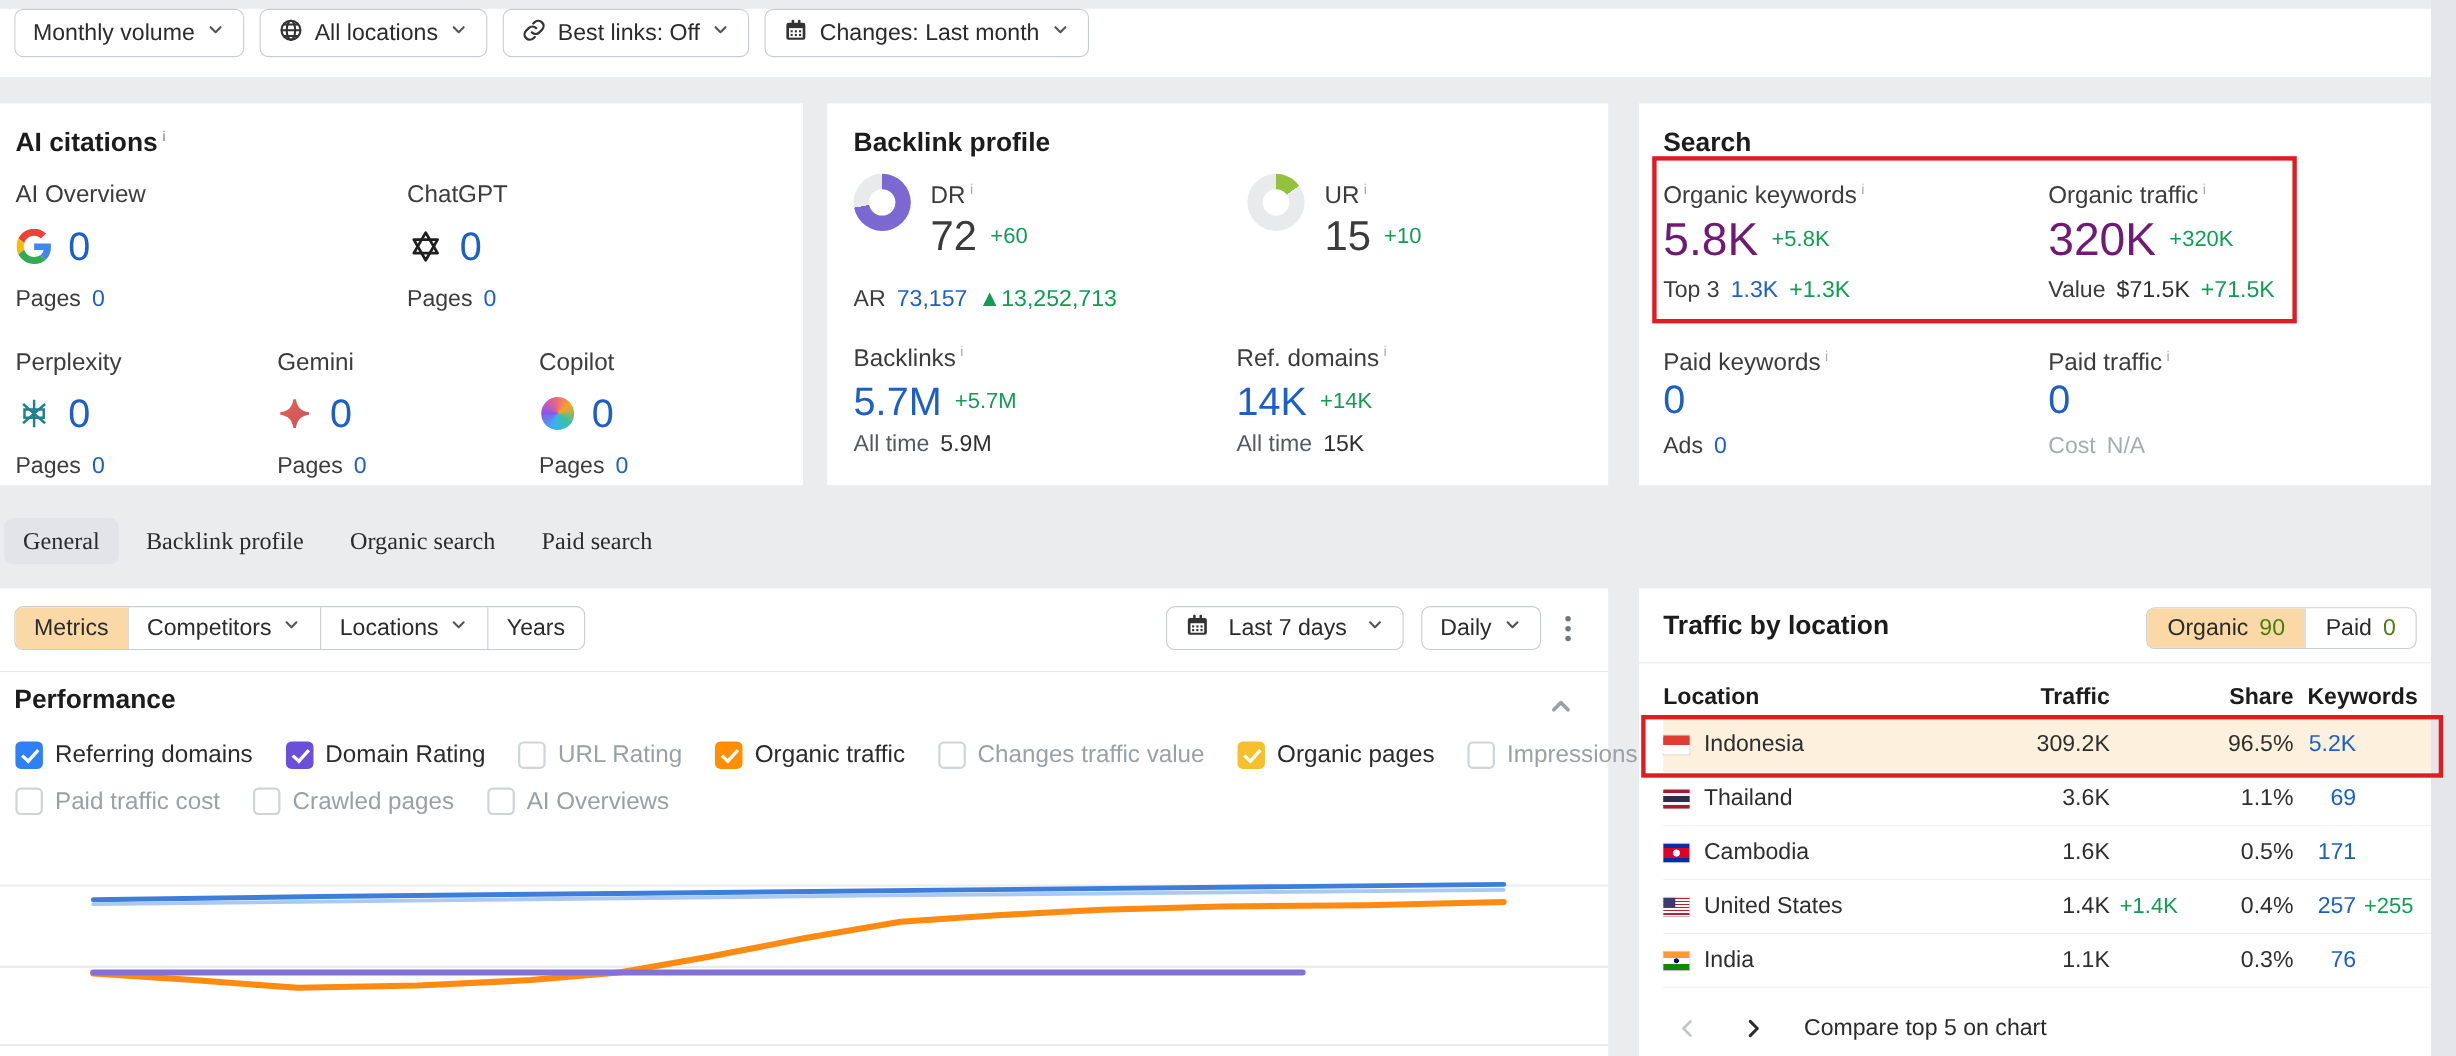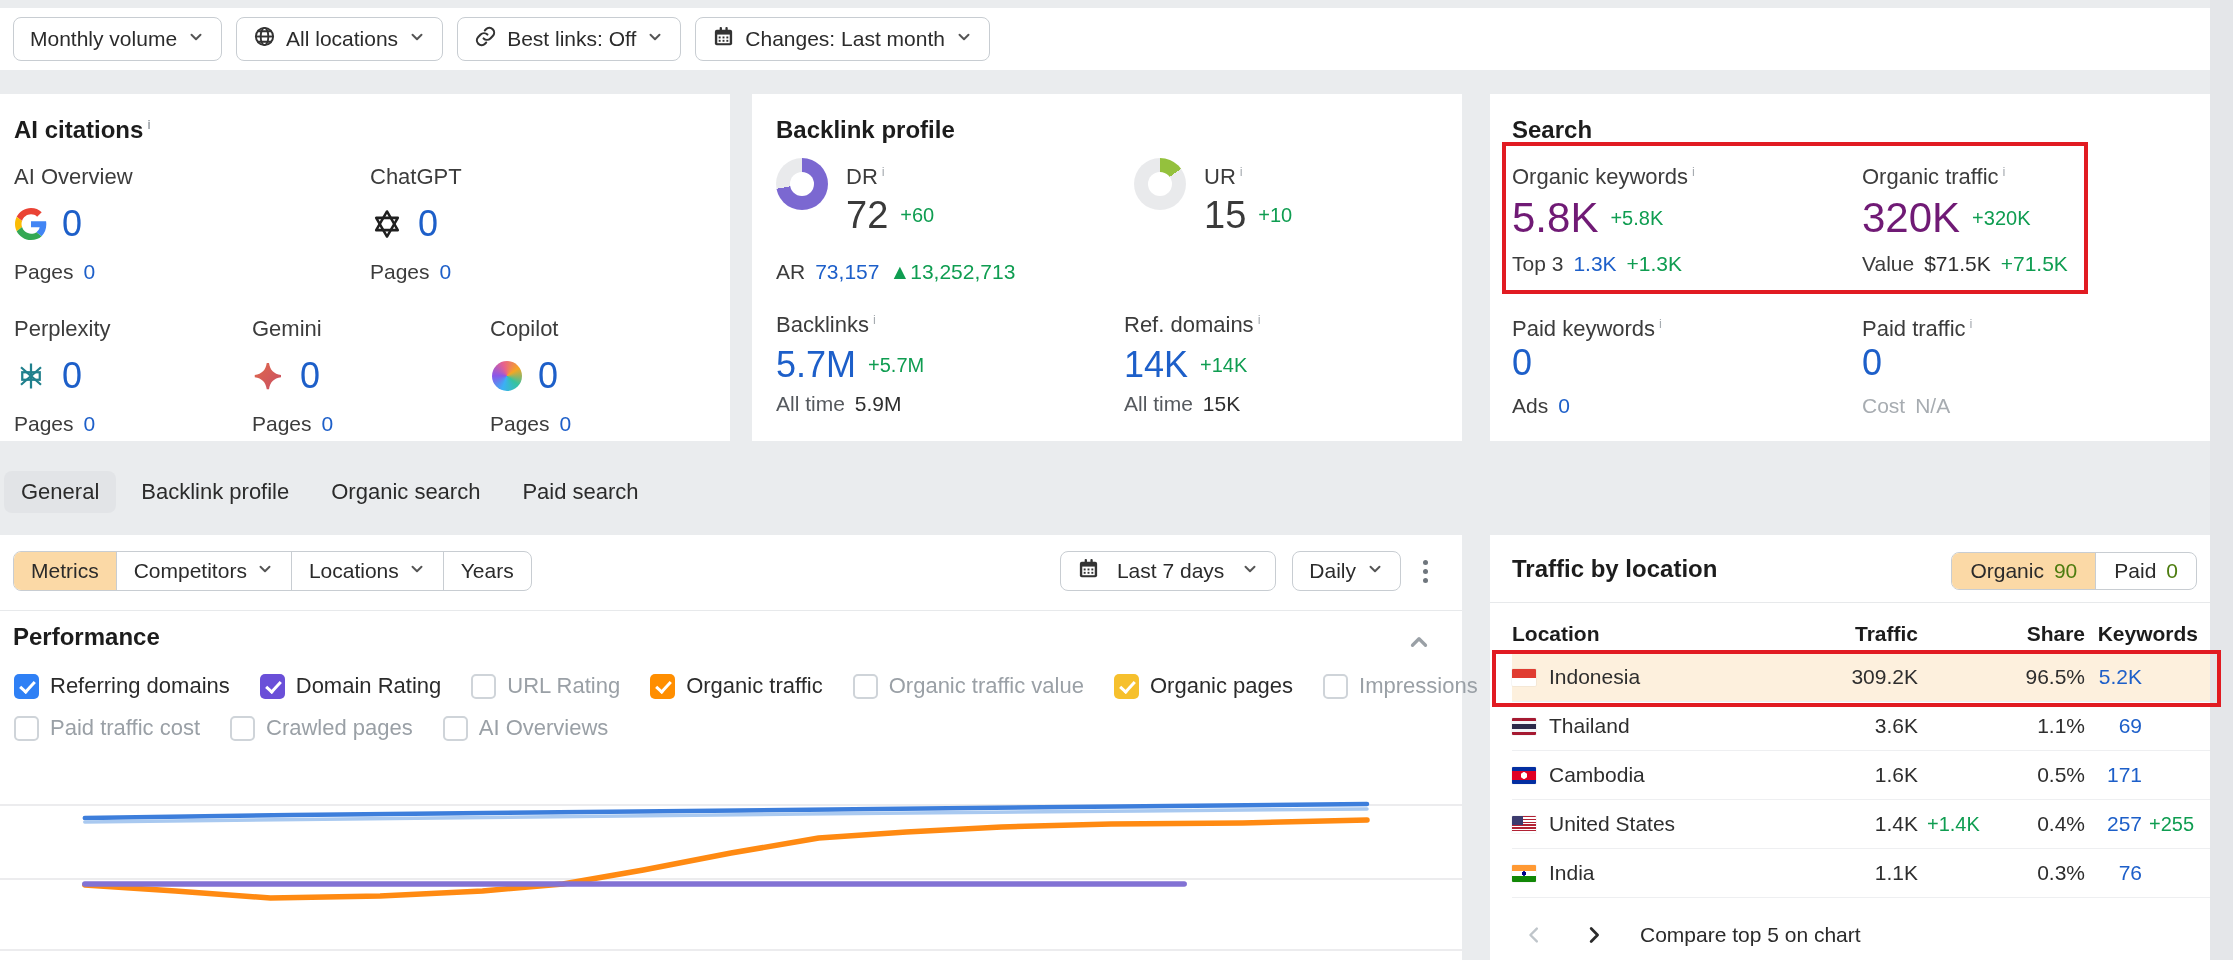--- a/index.html
+++ b/index.html
@@ -1,21 +1,21 @@
 <!DOCTYPE html>
 <html><head>
 <meta charset="utf-8">
 <style>
   html,body{margin:0;padding:0;background:#d8dadd;}
   *{box-sizing:border-box;}
   .screen{position:relative;width:2233px;height:960px;background:#eaecee;overflow:hidden;
           font-family:"Liberation Sans","DejaVu Sans",sans-serif;color:#2e2e2e;}
   
   .toolbar{position:absolute;left:0;top:8px;width:2210px;height:62px;background:#fff;
-           display:flex;align-items:center;gap:14px;padding-left:13px;}
+           display:flex;gap:14px;padding-left:13px;}
   .tool-btn{height:44px;border:1px solid #c8cdd2;border-radius:8px;background:#fff;
             display:inline-flex;align-items:center;gap:10px;padding:0 16px;
             font-size:21px;color:#2b2b2b;cursor:pointer;white-space:nowrap;}
   .tool-btn svg{flex:0 0 auto;}
   
   .card{position:absolute;background:#fff;}
   #card-ai{left:0;top:94px;width:730px;height:347px;}
   #card-backlink{left:752px;top:94px;width:710px;height:347px;}
   #card-search{left:1490px;top:94px;width:720px;height:347px;}
   #card-perf{left:0;top:535px;width:1462px;height:425px;}
@@ -37,21 +37,21 @@
   .donut::after{content:"";position:absolute;inset:14px;background:#fff;border-radius:50%;}
   
   .ai-item{position:absolute;width:220px;}
   .ai-item .name{font-size:22px;color:#3c3c3c;}
   .ai-item .vrow{display:flex;align-items:center;gap:14px;margin-top:14px;height:40px;}
   .ai-item .pages{margin-top:16px;font-size:21px;color:#3c3c3c;display:flex;gap:10px;}
   .ai-item .pages .blue{color:#1d5fc9;}
   .icon-badge{width:34px;height:34px;display:inline-flex;align-items:center;justify-content:center;}
   
   .tabs{position:absolute;left:4px;top:472px;height:40px;display:flex;align-items:center;gap:8px;}
-  .tab{font-size:22px;color:#2b2b2b;padding:8px 17px;border-radius:8px;cursor:pointer;white-space:nowrap;}
+  .tab{font-size:22px;color:#2b2b2b;padding:8px 17px;border-radius:8px;cursor:pointer;white-space:nowrap;font-family:Liberation Serif, serif;}
   .tab.active{background:#e2e4e7;}
   
   .controls{position:absolute;left:13px;right:28px;top:14px;height:44px;display:flex;justify-content:space-between;align-items:center;}
   .seg{display:inline-flex;border:1px solid #c8cdd2;border-radius:8px;overflow:hidden;height:40px;background:#fff;}
   .seg-item{display:flex;align-items:center;gap:9px;padding:0 17px;font-size:21px;color:#2b2b2b;
             border-left:1px solid #c8cdd2;cursor:pointer;white-space:nowrap;}
   .seg-item:first-child{border-left:none;}
   .seg-item.selected{background:#fbd9a6;}
   .right-controls{display:flex;align-items:center;gap:16px;}
   .kebab{display:flex;flex-direction:column;gap:4px;padding:6px;cursor:pointer;}
@@ -432,21 +432,21 @@
         <label class="cb">
           <span class="cb-box"></span>
           <span class="lbl">URL Rating</span>
         </label>
         <label class="cb checked">
           <span class="cb-box" style="background: rgb(255, 142, 0);"></span>
           <span class="lbl">Organic traffic</span>
         </label>
         <label class="cb">
           <span class="cb-box"></span>
-          <span class="lbl">Organic traffic value</span>
+          <span class="lbl">Changes traffic value</span>
         </label>
         <label class="cb checked">
           <span class="cb-box" style="background: rgb(246, 192, 45);"></span>
           <span class="lbl">Organic pages</span>
         </label>
         <label class="cb">
           <span class="cb-box"></span>
           <span class="lbl">Impressions</span>
         </label>
         <label class="cb checked">

